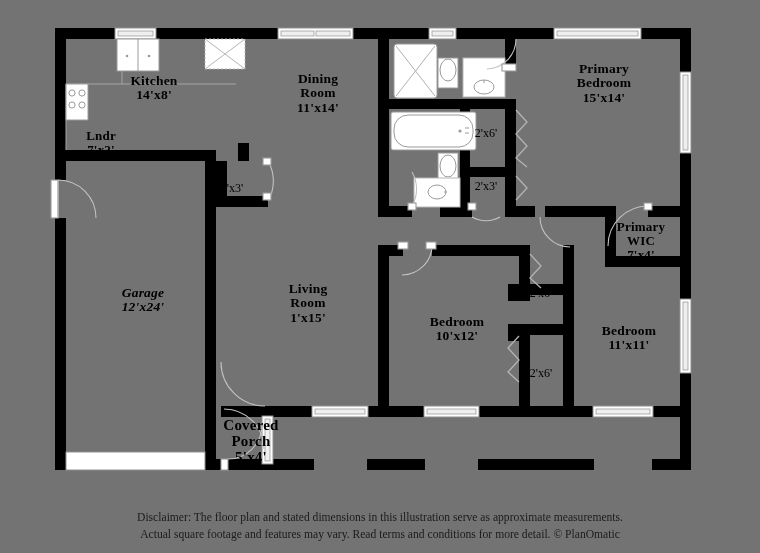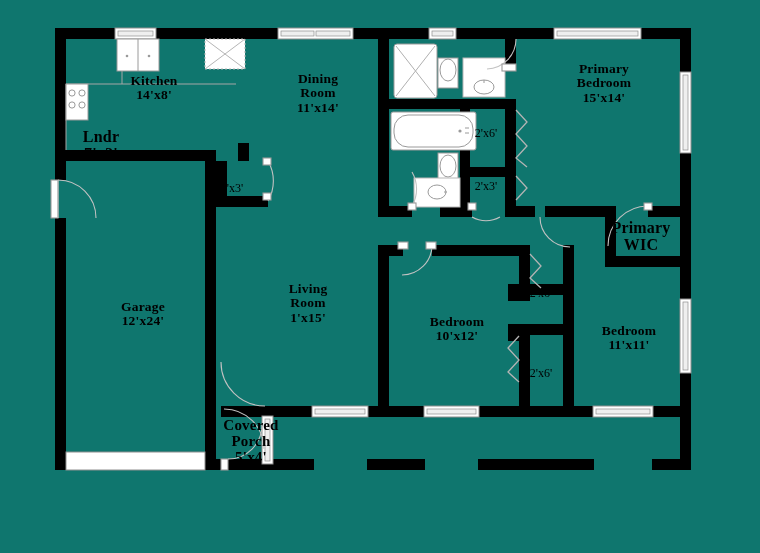--- a/index.html
+++ b/index.html
@@ -1,21 +1,21 @@
 <!DOCTYPE html>
 <html><head>
 <meta charset="utf-8">
 <style>
   html,body{margin:0;padding:0;background:#ffffff;}
   body{width:760px;height:553px;font-family:"Liberation Serif",serif;color:#000;}
-  #plan-wrap{position:relative;width:760px;height:553px;overflow:hidden;background:#0f766e;}
+  #plan-wrap{position:relative;width:760px;height:553px;overflow:hidden;background:#737373;}
   #svg-plan{position:absolute;left:0;top:0;}
   .room-label{position:absolute;text-align:center;font-family:"Liberation Serif",serif;font-weight:bold;color:#000;line-height:1.06;letter-spacing:0.2px;white-space:pre-line;}
   .rl-big{font-size:13.5px;}
-  .rl-mid{font-size:16px;text-align:center;}
+  .rl-mid{font-size:13px;text-align:center;}
   .rl-small{font-size:15px;}
   .dim-label{position:absolute;font-family:"Liberation Serif",serif;font-weight:normal;font-size:12px;color:#000;white-space:nowrap;text-align:center;}
   #disclaimer{position:absolute;left:0;right:0;bottom:10px;text-align:center;font-family:"Liberation Serif",serif;font-size:11.6px;color:#1b1b1b;line-height:1.42;}
   #disclaimer div{white-space:nowrap;}
 </style>
 </head>
 <body>
 
 <div id="plan-wrap">
 
@@ -310,33 +310,37 @@
 Room
 11'x14'</div>
   <div class="room-label rl-big" style="left:604px;top:62px;transform:translateX(-50%);">Primary
 Bedroom
 15'x14'</div>
   <div class="room-label rl-mid" style="left:641px;top:220px;transform:translateX(-50%);">Primary
 WIC
 7'x4'</div>
   <div class="room-label rl-mid" style="left:101px;top:129px;transform:translateX(-50%);">Lndr
 7'x2'</div>
-  <div class="room-label rl-big" style="left:143px;top:300px;transform:translateX(-50%);">Garage
+  <div class="room-label rl-big" style="left:143px;top:286px;transform:translateX(-50%);font-style:italic;">Garage
 12'x24'</div>
   <div class="room-label rl-big" style="left:308px;top:282px;transform:translateX(-50%);">Living
 Room
 1'x15'</div>
   <div class="room-label rl-big" style="left:457px;top:315px;transform:translateX(-50%);">Bedroom
 10'x12'</div>
   <div class="room-label rl-big" style="left:629px;top:324px;transform:translateX(-50%);">Bedroom
 11'x11'</div>
   <div class="room-label rl-small" style="left:251px;top:418px;transform:translateX(-50%);">Covered
 Porch
 5'x4'</div>
 
   <div class="dim-label" style="left:232px;top:181px;transform:translateX(-50%);">2'x3'</div>
   <div class="dim-label" style="left:486px;top:126px;transform:translateX(-50%);">2'x6'</div>
   <div class="dim-label" style="left:486px;top:179px;transform:translateX(-50%);">2'x3'</div>
   <div class="dim-label" style="left:541px;top:286px;transform:translateX(-50%);">2'x6'</div>
   <div class="dim-label" style="left:541px;top:366px;transform:translateX(-50%);">2'x6'</div>
 
+  <div id="disclaimer">
+    <div>Disclaimer: The floor plan and stated dimensions in this illustration serve as approximate measurements.</div>
+    <div>Actual square footage and features may vary. Read terms and conditions for more detail. © PlanOmatic</div>
+  </div>
 
 </div>
 
 </body></html>

